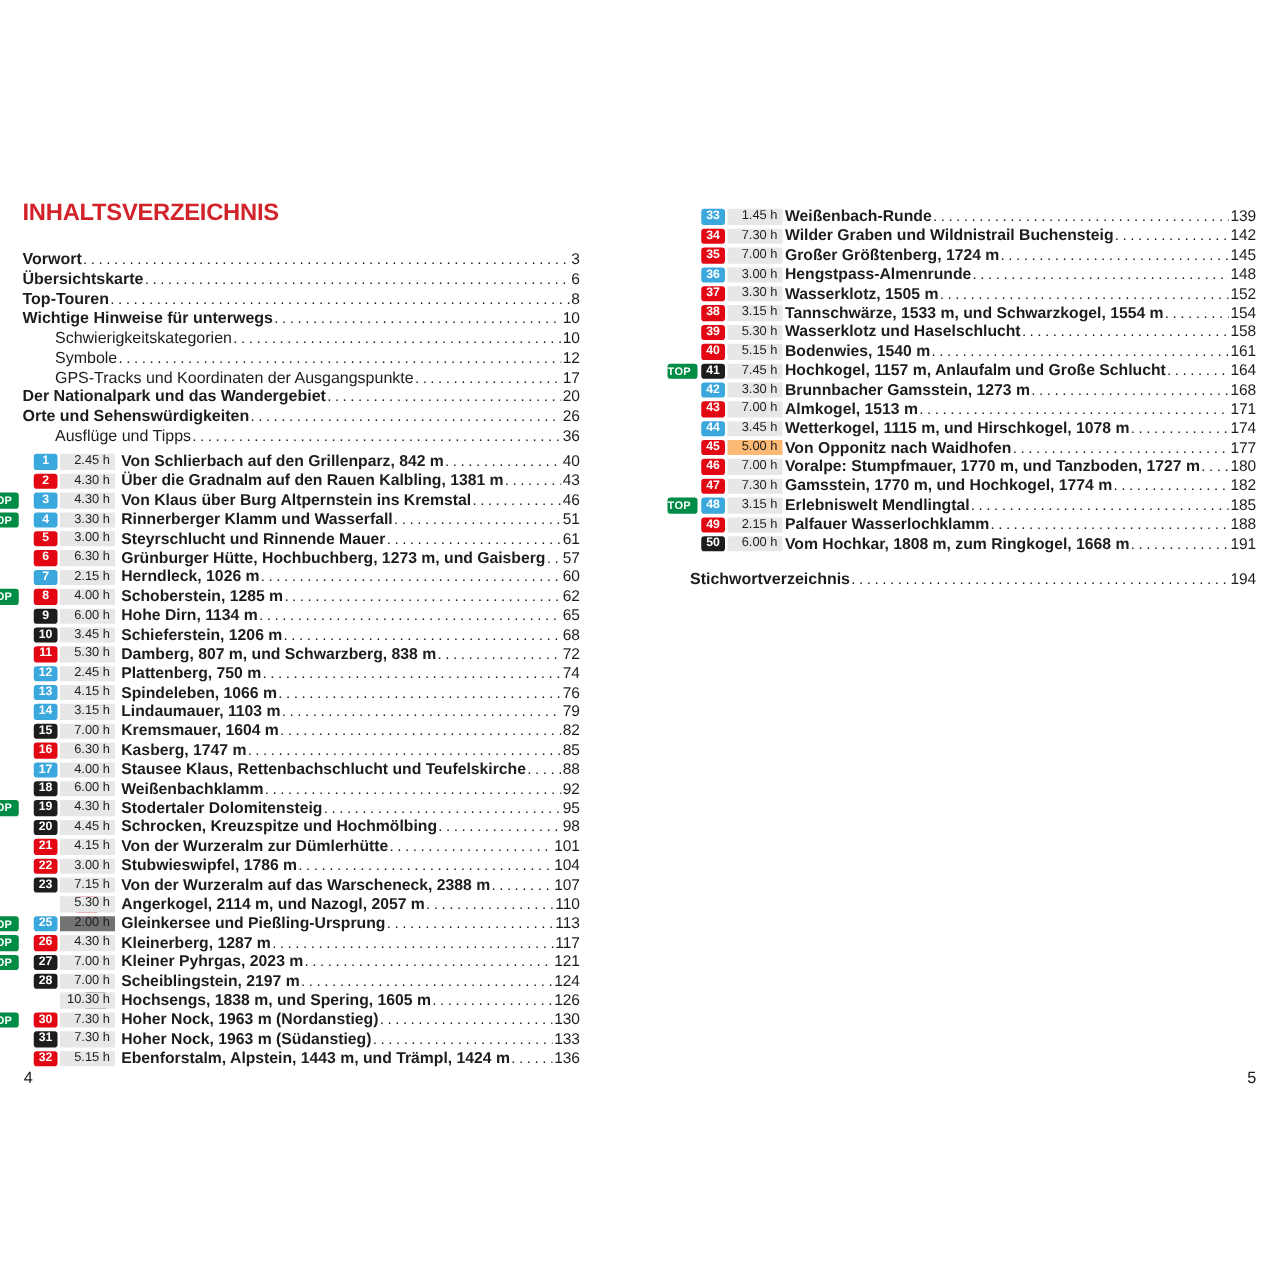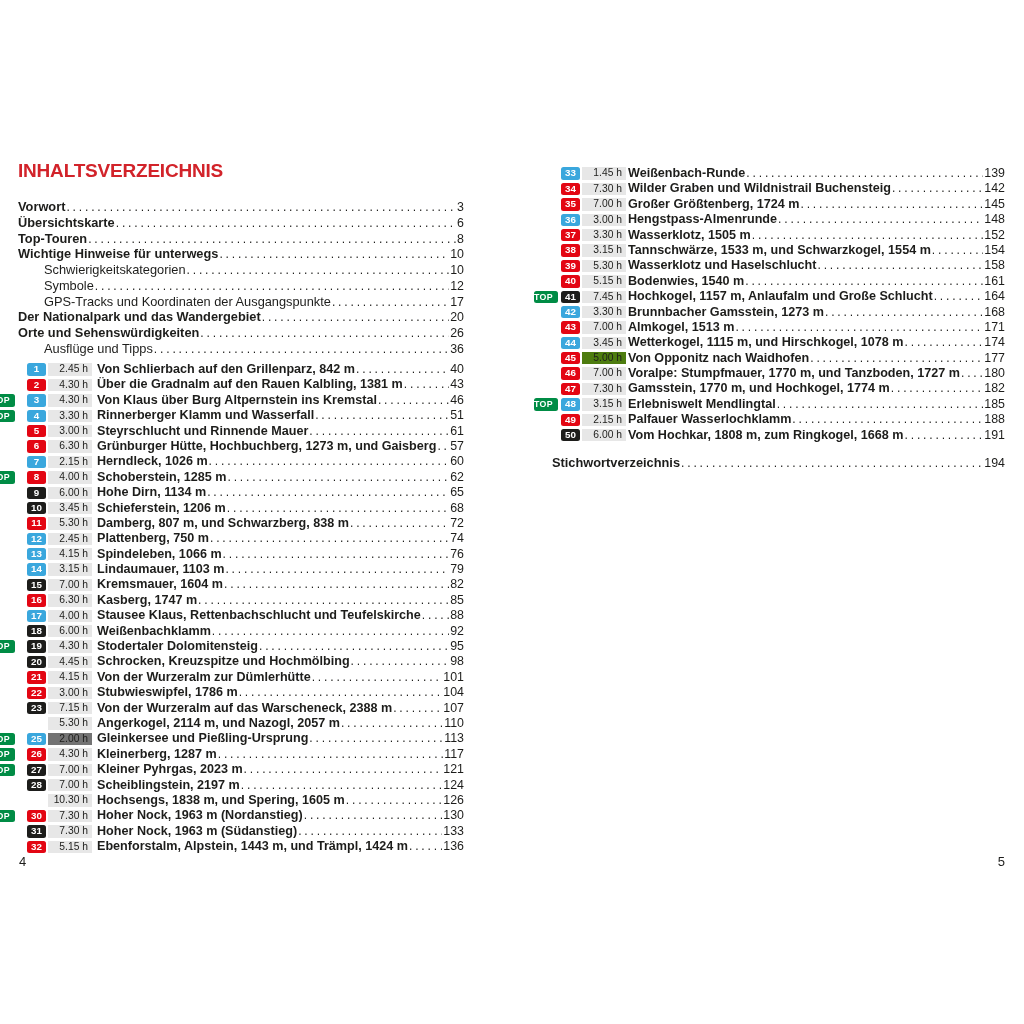--- a/index.html
+++ b/index.html
@@ -439,21 +439,21 @@
       </div>
       <div class="tour-row">
         <span class="num-badge" style="background: rgb(58, 167, 221);">44</span>
         <span class="time-cell" style="background: rgb(231, 231, 231);">3.45 h</span>
         <span class="tour-title">Wetterkogel, 1115 m, und Hirschkogel, 1078 m</span>
         <span class="leader"></span>
         <span class="pagenum">174</span>
       </div>
       <div class="tour-row">
         <span class="num-badge" style="background: rgb(227, 6, 19);">45</span>
-        <span class="time-cell" style="background: #4d7c0f;">5.00 h</span>
+        <span class="time-cell" style="background: #fdba74;">5.00 h</span>
         <span class="tour-title">Von Opponitz nach Waidhofen</span>
         <span class="leader"></span>
         <span class="pagenum">177</span>
       </div>
       <div class="tour-row">
         <span class="num-badge" style="background: rgb(227, 6, 19);">46</span>
         <span class="time-cell" style="background: rgb(231, 231, 231);">7.00 h</span>
         <span class="tour-title">Voralpe: Stumpfmauer, 1770 m, und Tanzboden, 1727 m</span>
         <span class="leader"></span>
         <span class="pagenum">180</span>

